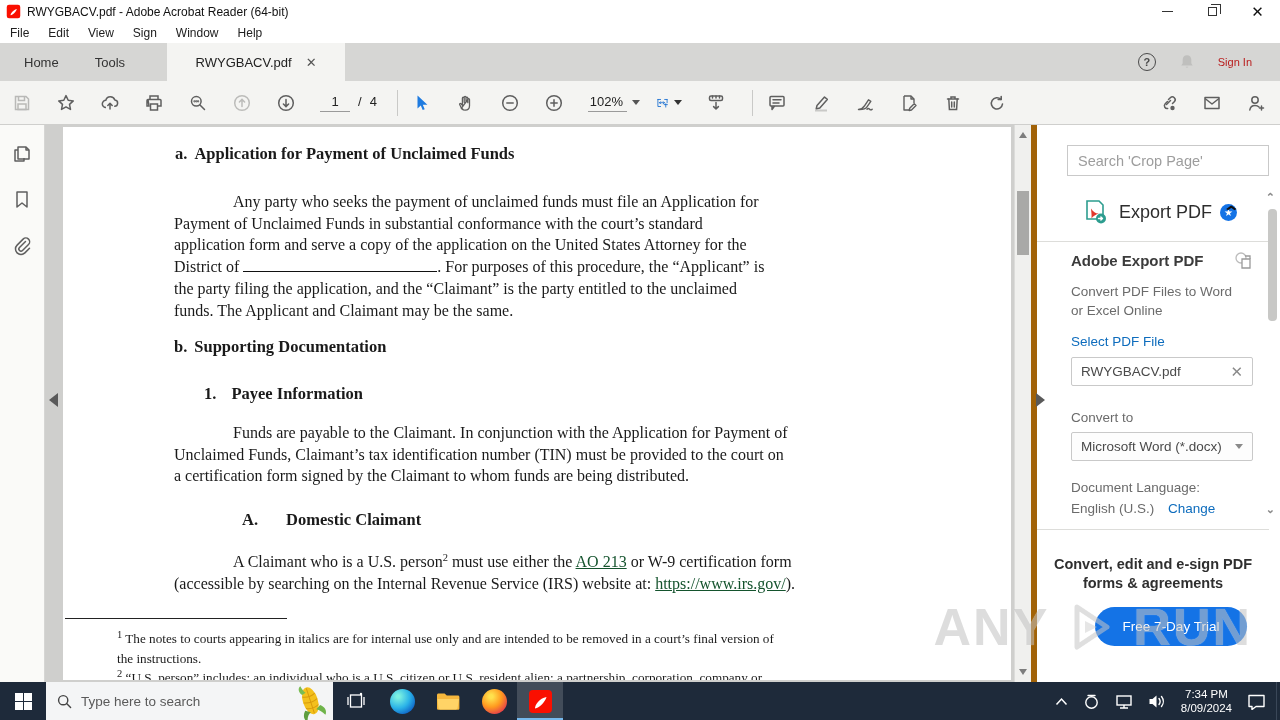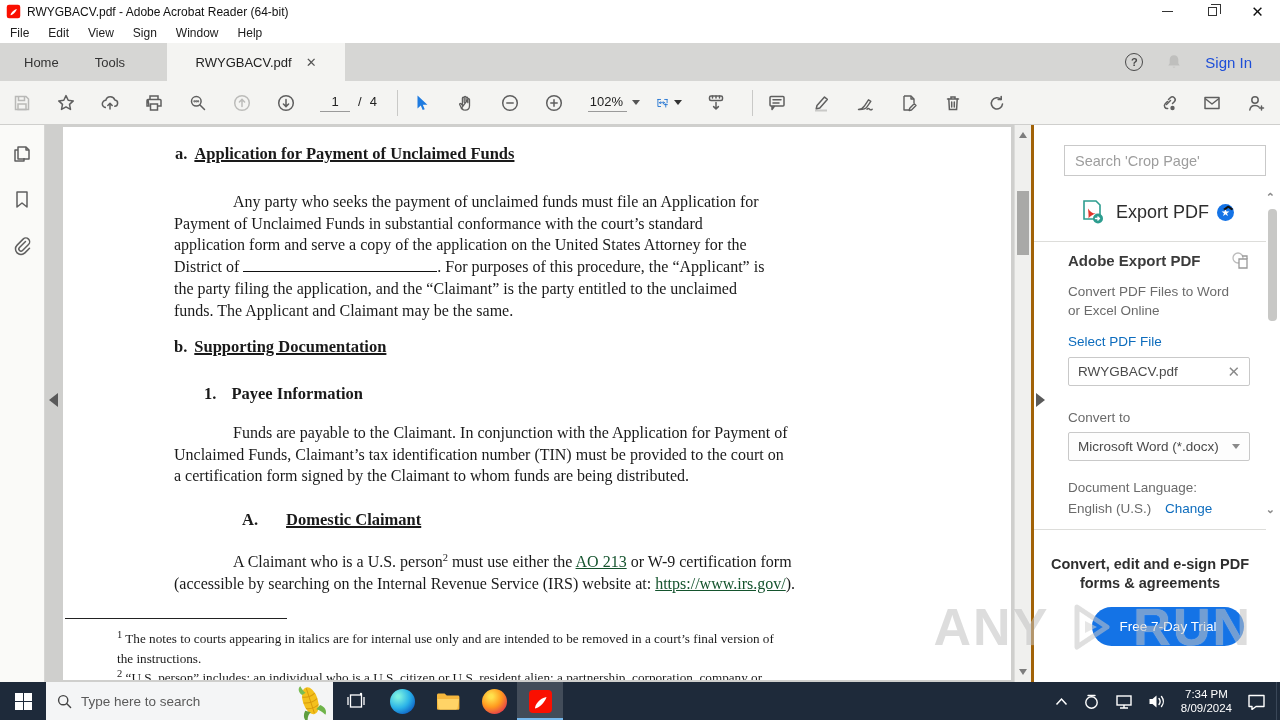--- a/index.html
+++ b/index.html
@@ -21,63 +21,63 @@
   .menubar span { font-size:12px; color:#202020; }
 
   
   .tabbar { height:38px; background:#d6d6d4; display:flex; align-items:stretch; }
   .tab { display:flex; align-items:center; padding:0 18px; font-size:13px; color:#333; }
   .tab-home { margin-left:6px; }
   .doctab { width:178px; margin-left:24px; background:#f4f4f2; display:flex; align-items:center; justify-content:center; gap:14px; font-size:13px; color:#222; }
   .doctab .closex { color:#555; font-size:13px; }
   .tabbar-right { margin-left:auto; display:flex; align-items:center; gap:22px; padding-right:28px; }
   .helpicon { width:18px; height:18px; border:1.4px solid #4a4a4a; border-radius:50%; color:#4a4a4a; font-size:11px; font-weight:bold; display:flex; align-items:center; justify-content:center; }
-  .signin { font-size:15px; color:#1d4ed8; }
+  .signin { font-size:11px; color:#b91c1c; }
 
   
   .toolbar { height:44px; background:#f4f4f2; border-bottom:1px solid #cfcfcd; display:flex; align-items:center; padding:0 14px 0 12px; }
   .tbtn { width:20px; height:20px; margin-right:24px; flex:0 0 auto; display:flex; align-items:center; justify-content:center; }
   .tsep { width:1px; height:26px; background:#c9c9c7; margin:0 14px 0 2px; flex:0 0 auto; }
   .pagebox { display:flex; align-items:baseline; margin-right:18px; }
   .pageinput { display:inline-block; width:30px; text-align:center; font-size:13px; color:#222; border-bottom:1px solid #9a9a9a; padding-bottom:2px; }
   .pagetotal { font-size:13px; color:#222; margin-left:8px; }
   .zoombox { display:flex; align-items:center; margin-right:16px; }
   .zoomval { font-size:13px; color:#222; border-bottom:1px solid #9a9a9a; padding:0 4px 2px 2px; }
   .caret { width:0; height:0; border-left:4px solid transparent; border-right:4px solid transparent; border-top:5px solid #555; margin-left:5px; }
   .tright { margin-left:auto; display:flex; align-items:center; }
 
   
   .main { height:557px; display:flex; position:relative; background:#d4d4d2; }
   .leftrail { width:45px; background:#fafaf8; border-right:1px solid #d6d6d4; display:flex; flex-direction:column; align-items:center; padding-top:18px; gap:24px; }
   .docarea { width:969px; position:relative; background:#cfcfcd; }
   .page { position:absolute; left:18px; top:2px; width:948px; height:553px; background:#fff; overflow:hidden; font-family:"Liberation Serif",serif; color:#1a1a1a; }
   .page .abs { position:absolute; white-space:nowrap; }
   .h-doc { font-weight:bold; font-size:16.5px; }
-  .h-doc .ul { text-decoration:underline; text-decoration-thickness:1.5px; margin-left:7px; }
+  .h-doc .ul { text-decoration-thickness:1.5px; margin-left:7px; }
   .bodyline { font-size:16px; line-height:21.7px; }
   .indent1 { padding-left:59px; }
   .blankline { display:inline-block; width:194px; border-bottom:1.4px solid #111; height:13px; }
   .doclink { color:#14532d; text-decoration:underline; }
   sup.docsup { font-size:10.5px; vertical-align:super; line-height:0; }
   .fnrule { position:absolute; left:2px; top:491px; width:222px; border-top:1.4px solid #222; }
   .fnline { font-size:13.2px; line-height:19.5px; }
 
   .pgarrow { position:absolute; width:0; height:0; }
   .pgarrow-left { left:49px; top:268px; border-top:7px solid transparent; border-bottom:7px solid transparent; border-right:9px solid #5a5a5a; }
   .pgarrow-right { left:1036px; top:268px; border-top:7px solid transparent; border-bottom:7px solid transparent; border-left:9px solid #5a5a5a; z-index:6; }
 
   
   .docscroll { width:17px; background:#f0f0ee; border-left:1px solid #dcdcda; position:relative; }
   .sbarrow { position:absolute; left:4px; width:0; height:0; }
   .sb-up { top:7px; border-left:4.5px solid transparent; border-right:4.5px solid transparent; border-bottom:6px solid #7d7d7d; }
   .sb-down { bottom:7px; border-left:4.5px solid transparent; border-right:4.5px solid transparent; border-top:6px solid #7d7d7d; }
   .sbthumb { position:absolute; left:2px; width:12px; top:66px; height:64px; background:#a9a9a7; }
 
   
-  .panel { flex:1; background:#ffffff; border-left:3px solid #a16207; position:relative; }
+  .panel { flex:1; background:#ffffff; border-left:6px solid #a16207; position:relative; }
   .searchbox { position:absolute; left:30px; top:20px; width:202px; height:31px; border:1px solid #c9c9c9; background:#fff; font-size:14.5px; color:#444; padding:0 10px; font-family:"Liberation Sans",sans-serif; }
   .searchbox::placeholder { color:#9d9d9d; }
   .exportrow { position:absolute; left:45px; top:74px; display:flex; align-items:center; }
   .exportlabel { font-size:18px; color:#2d2d2d; margin-left:11px; }
   .starbadge { width:17px; height:17px; border-radius:50%; background:#1473e6; color:#fff; font-size:10px; display:flex; align-items:center; justify-content:center; margin-left:8px; }
   .collapsecaret { position:absolute; left:188px; top:78px; font-size:15px; font-weight:bold; color:#111; transform:scaleX(1.4); }
   .pdivider { position:absolute; left:0; width:232px; border-top:1px solid #ddddda; }
   .sectitle { position:absolute; left:34px; top:127px; font-size:15px; font-weight:bold; color:#3b3b3b; }
   .ptext { position:absolute; font-size:13.5px; color:#6b6b6b; line-height:19px; }
   .plink { color:#0d6cbd; }

